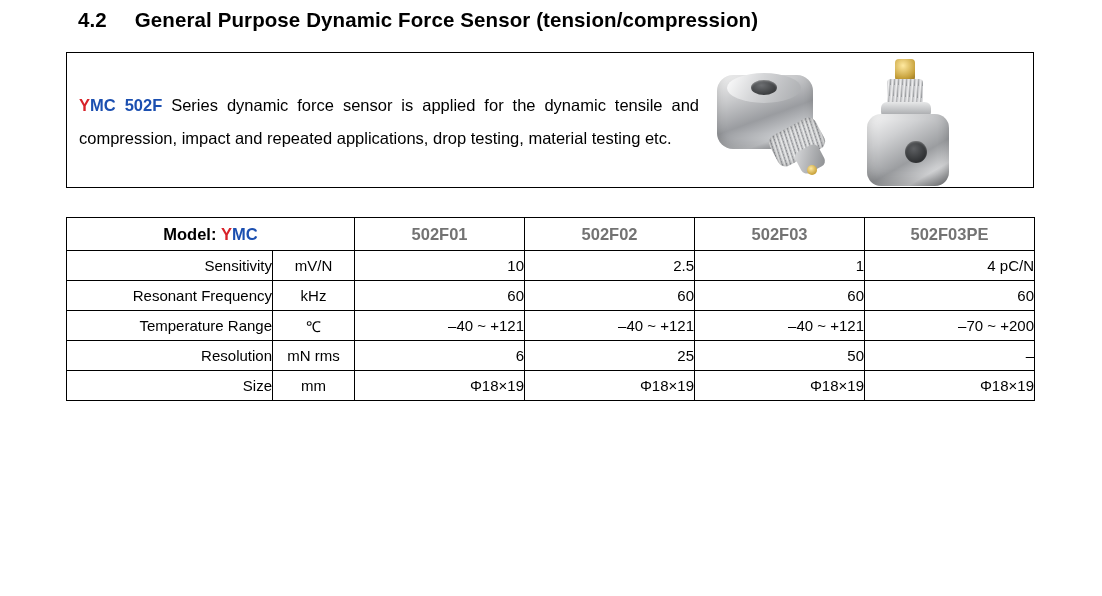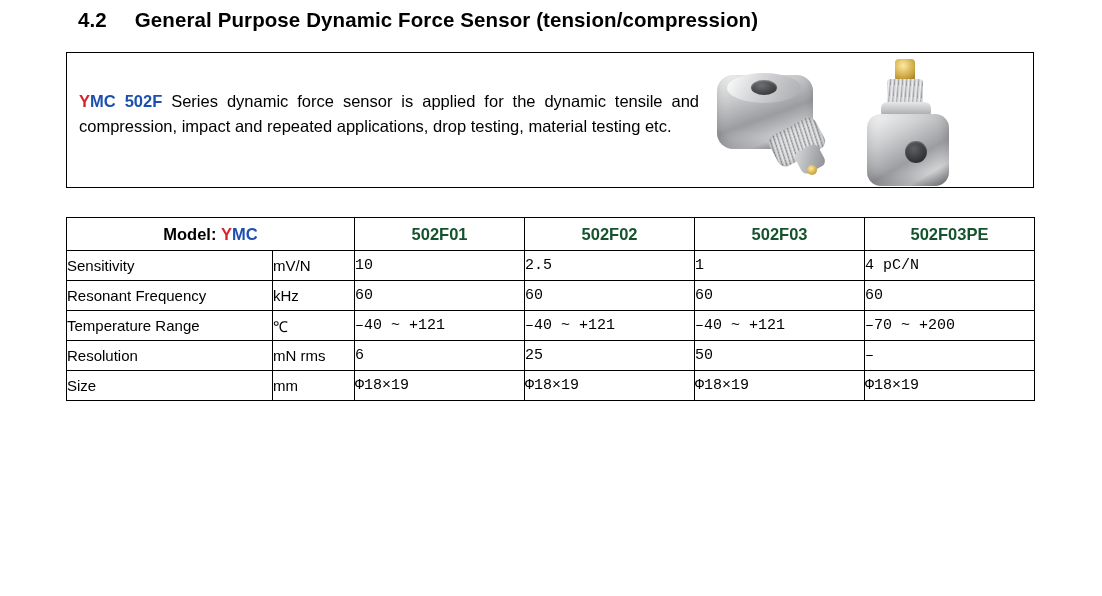--- a/index.html
+++ b/index.html
@@ -43,21 +43,21 @@
     border: 1px solid #000000;
     box-sizing: border-box;
     background: #ffffff;
   }
   .intro-text {
     position: absolute;
     left: 12px;
     top: 36px;
     width: 620px;
     font-size: 16.5px;
-    line-height: 25px;
+    line-height: 33px;
     text-align: justify;
     text-justify: inter-word;
   }
   .intro-text .brand-y {
     color: #d8232a;
     font-weight: bold;
   }
   .intro-text .brand-mc {
     color: #1b4fb0;
     font-weight: bold;
@@ -219,32 +219,31 @@
   .col-label { width: 206px; }
   .col-unit  { width: 82px; }
   .col-data  { width: 170px; }
   .head-model {
     text-align: center;
     padding-right: 0;
   }
   .head-model .m-word { color: #000; }
   .head-model .y { color: #d8232a; }
   .head-model .mc { color: #1b4fb0; }
-  .head-data { color: #14532d; text-align: center; }
+  .head-data { color: #737373; text-align: center; }
   .cell-label {
-    text-align: left;
+    text-align: right;
     padding-left: 10px;
   }
   .cell-unit {
-    text-align: left;
+    text-align: center;
     padding-right: 14px;
   }
   .cell-data {
-    text-align: left;
-    font-family: Liberation Mono, monospace;
+    text-align: right;
   }
 </style>
 </head>
 <body>
 
 <div class="page">
 
   <div class="heading">
     <span class="num">4.2</span><span>General Purpose Dynamic Force Sensor (tension/compression)</span>
   </div>

